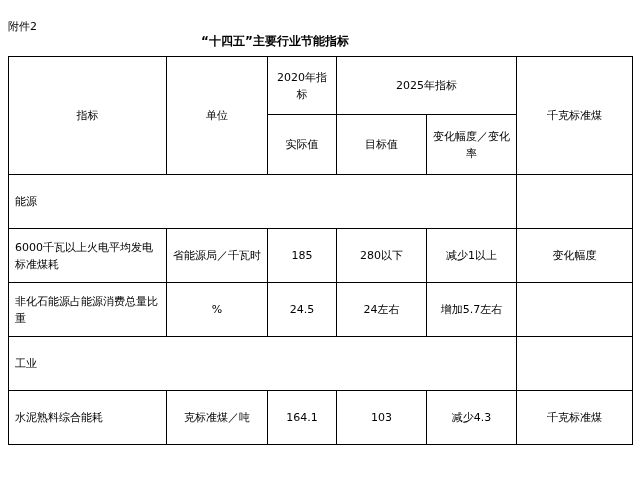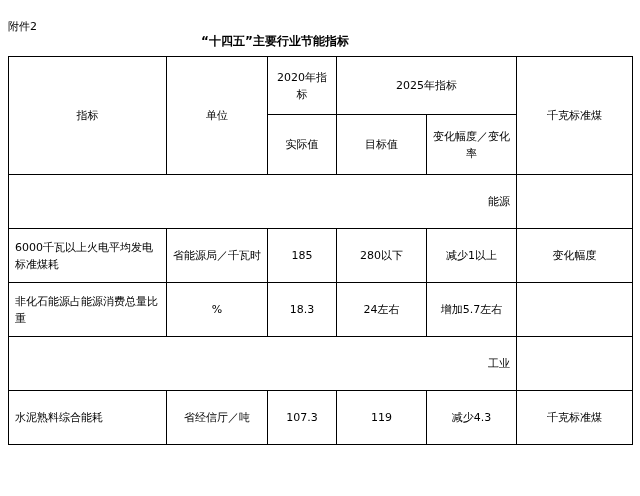--- a/index.html
+++ b/index.html
@@ -58,21 +58,21 @@
     box-sizing: border-box;
   }
   .c-center { text-align: center; }
   .c-left { text-align: left; margin-left: 8px; }
   .hdr {
     text-align: center;
     font-weight: normal;
   }
   .section-row td {
     font-weight: bold;
-    text-align: right;
+    text-align: left;
     height: 54px;
   }
   .row-tall td { height: 54px; }
   .row-head-top td { height: 58px; }
   .row-head-bot td { height: 60px; }
 </style>
 </head>
 <body>
 
 <div class="page">
@@ -114,35 +114,35 @@
         <td class="c-center">省能源局／千瓦时</td>
         <td class="c-center">185</td>
         <td class="c-center">280以下</td>
         <td class="c-center">减少1以上</td>
         <td class="c-center">变化幅度</td>
       </tr>
 
       <tr class="row-tall">
         <td class="c-left">非化石能源占能源消费总量比重</td>
         <td class="c-center">%</td>
-        <td class="c-center">18.3</td>
+        <td class="c-center">24.5</td>
         <td class="c-center">24左右</td>
         <td class="c-center">增加5.7左右</td>
         <td class="c-center"></td>
       </tr>
 
       <tr class="section-row">
         <td colspan="5">工业</td>
         <td></td>
       </tr>
 
       <tr class="row-tall">
         <td class="c-left">水泥熟料综合能耗</td>
-        <td class="c-center">省经信厅／吨</td>
-        <td class="c-center">107.3</td>
-        <td class="c-center">119</td>
+        <td class="c-center">克标准煤／吨</td>
+        <td class="c-center">164.1</td>
+        <td class="c-center">103</td>
         <td class="c-center">减少4.3</td>
         <td class="c-center">千克标准煤</td>
       </tr>
     </tbody>
   </table>
 
 </div>
 
 </body></html>

